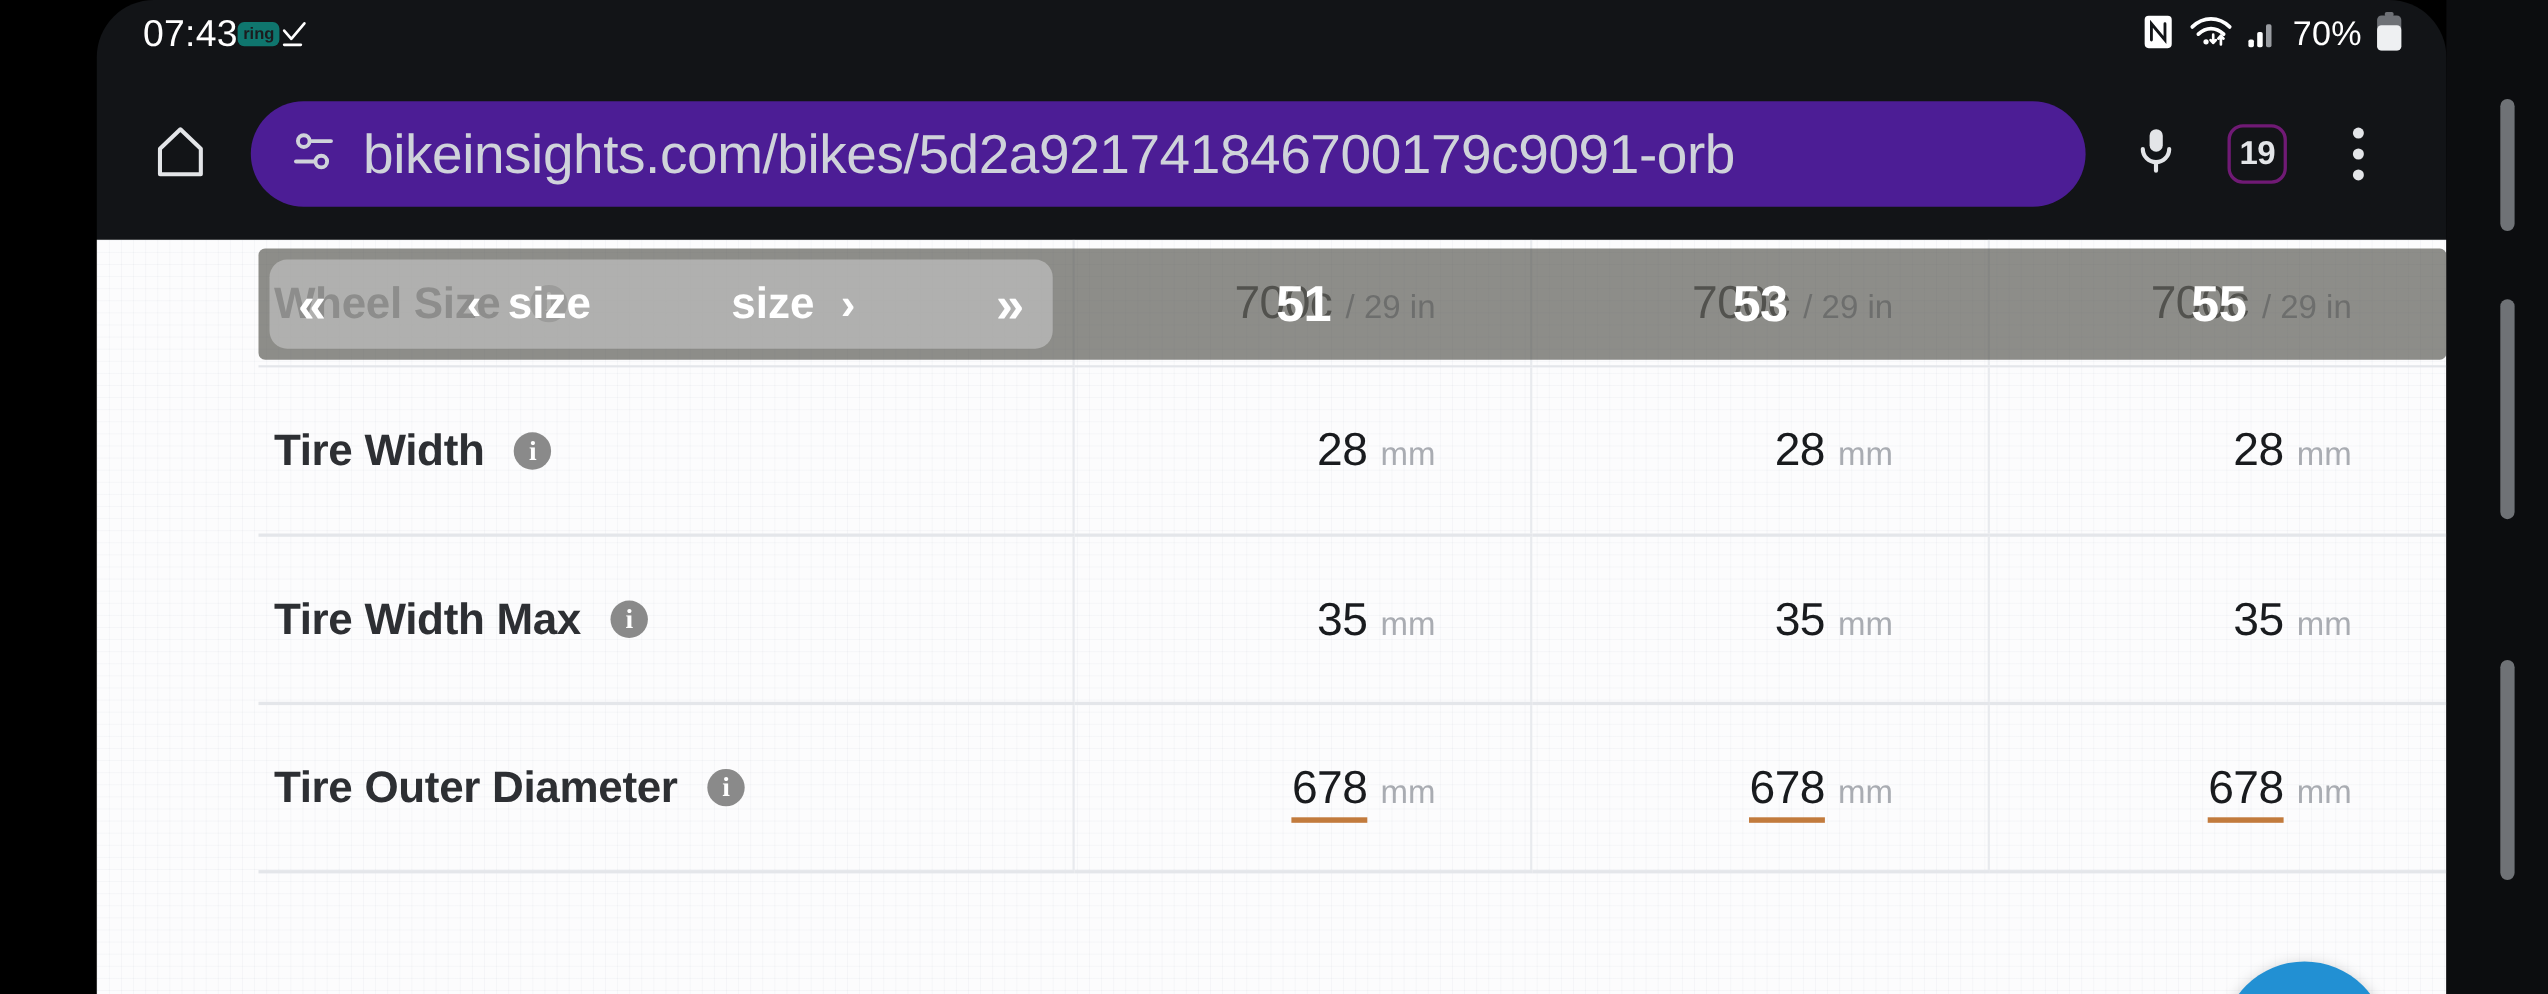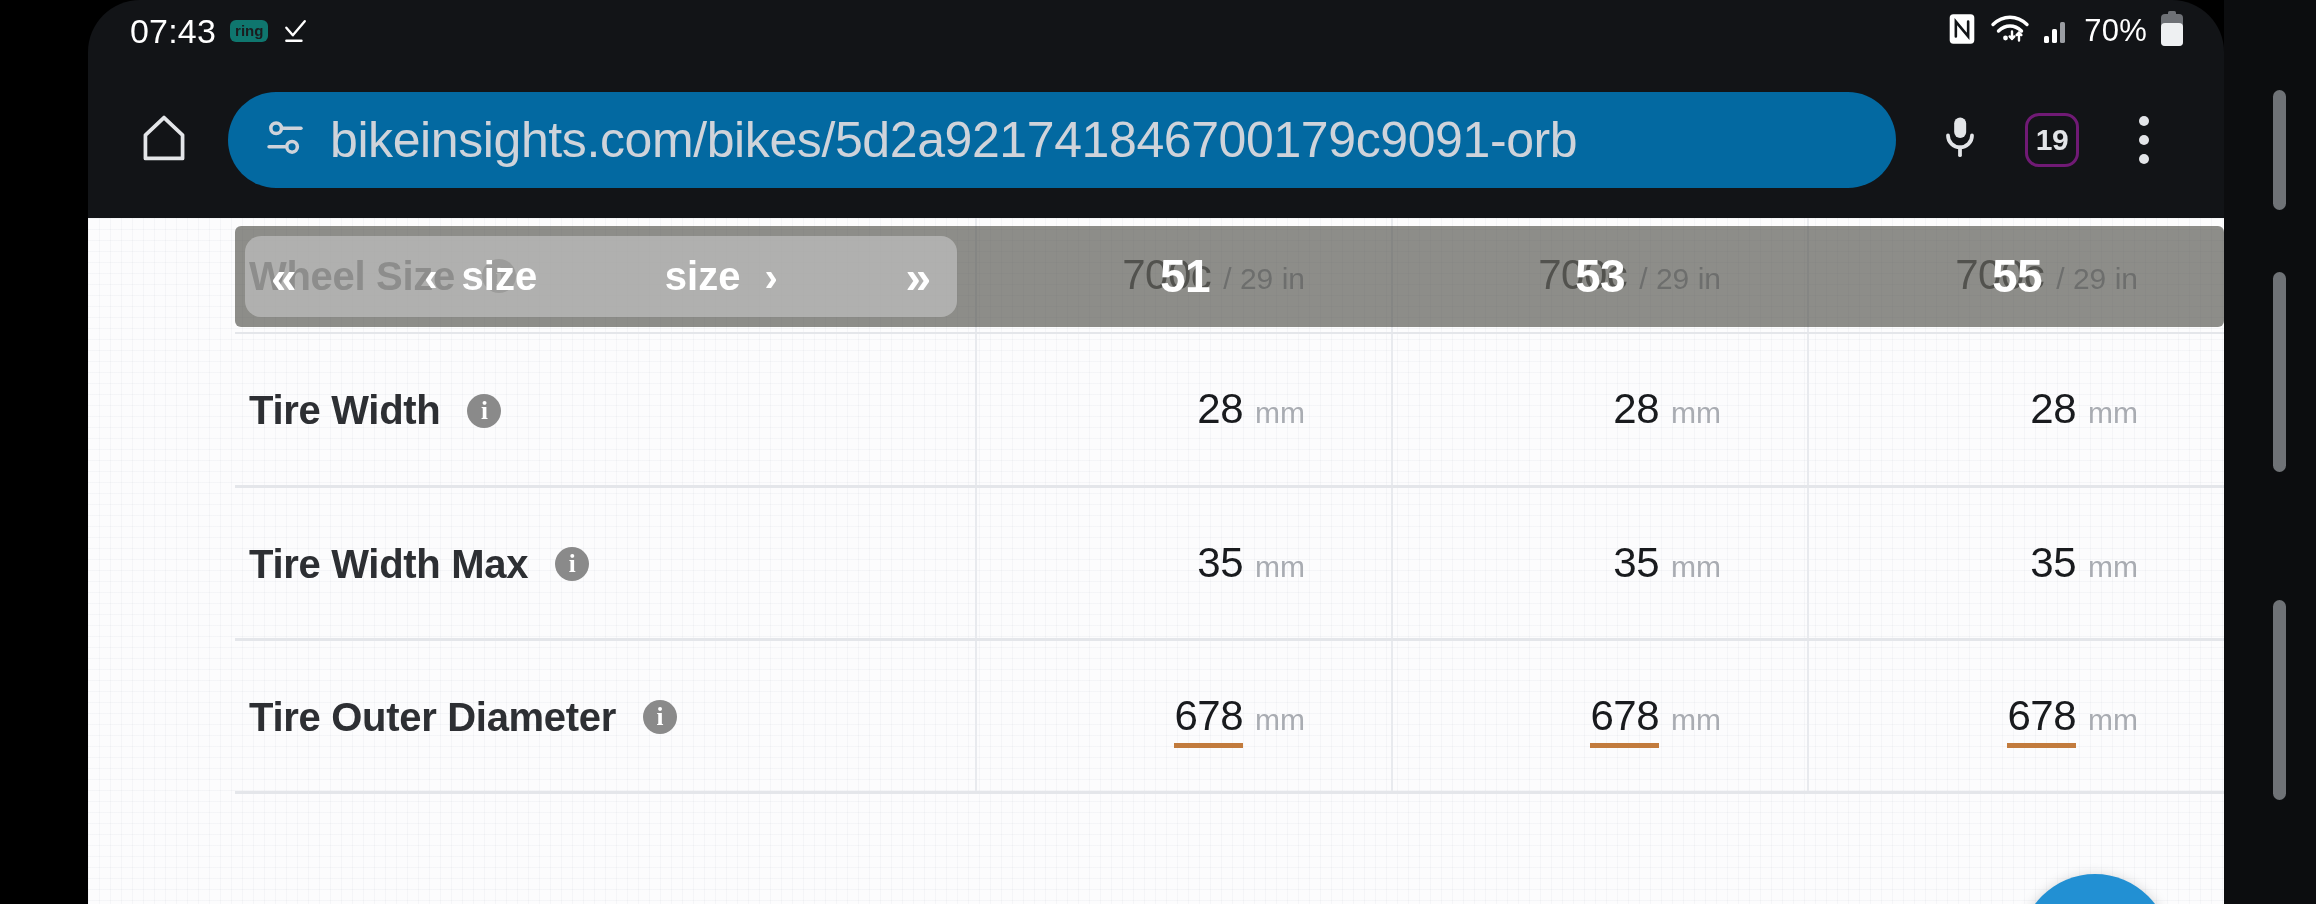--- a/index.html
+++ b/index.html
@@ -27,21 +27,21 @@
   }
 
   
   .status-bar {
     position: absolute;
     left: 88px; top: 0; width: 2136px; height: 62px;
     display: flex; align-items: center;
     padding: 0 40px 0 42px;
     color: #ffffff;
   }
-  .sb-left { display: flex; align-items: center; gap: 14px; }
+  .sb-left { display: flex; align-items: center; }
   .sb-clock { font-size: 34px; font-weight: 400; letter-spacing: .2px; color:#fff; }
   .sb-ring-badge {
     background: #0f766e; color: #1b1c1f;
     font-size: 15px; font-weight: 700;
     border-radius: 6px; padding: 3px 5px 4px 5px;
     line-height: 1;
   }
   .sb-dl { width: 26px; height: 26px; display:block; }
   .sb-right { margin-left: auto; display: flex; align-items: center; gap: 13px; }
   .sb-pct { font-size: 31px; color: #fff; letter-spacing:.2px; }
@@ -56,21 +56,21 @@
   }
   .home-btn {
     width: 92px; height: 92px;
     display: flex; align-items: center; justify-content: center;
     flex: 0 0 auto;
   }
   .omnibox {
     flex: 1 1 auto;
     height: 96px;
     margin: 0 18px 0 18px;
-    background: #0369a1;
+    background: #4c1d95;
     border-radius: 48px;
     display: flex; align-items: center;
     padding: 0 26px 0 34px;
     overflow: hidden;
     min-width: 0;
   }
   .omni-perm { flex: 0 0 auto; margin-right: 22px; display:block; }
   .omni-url {
     font-size: 50px;
     color: #cfd3da;

